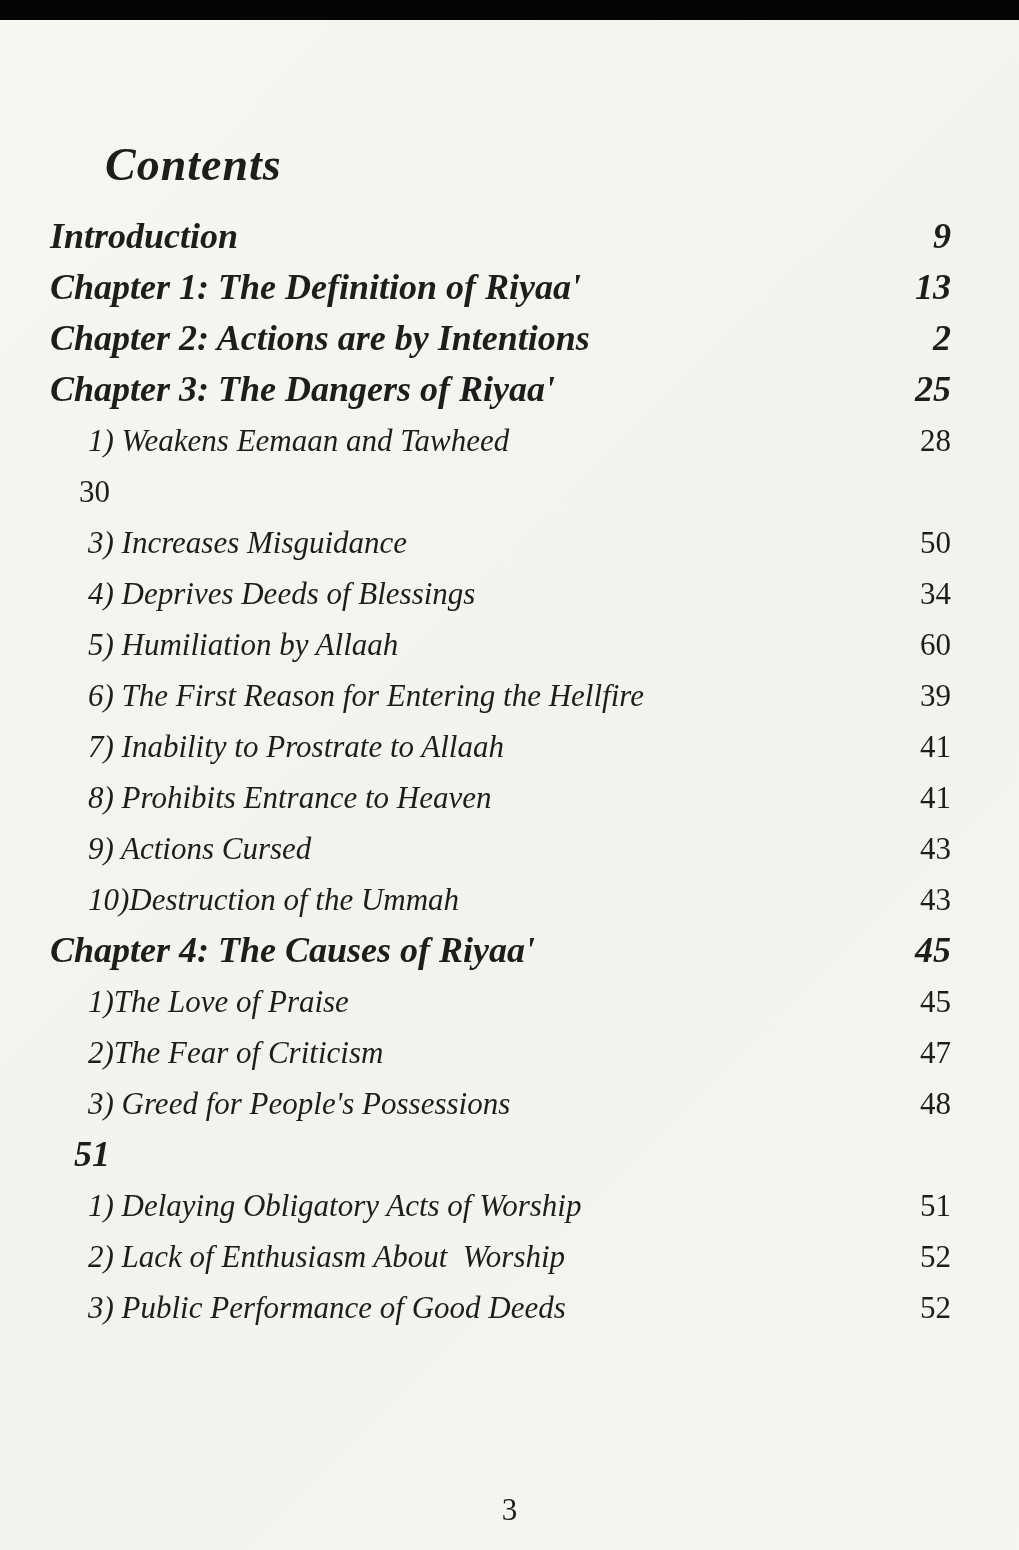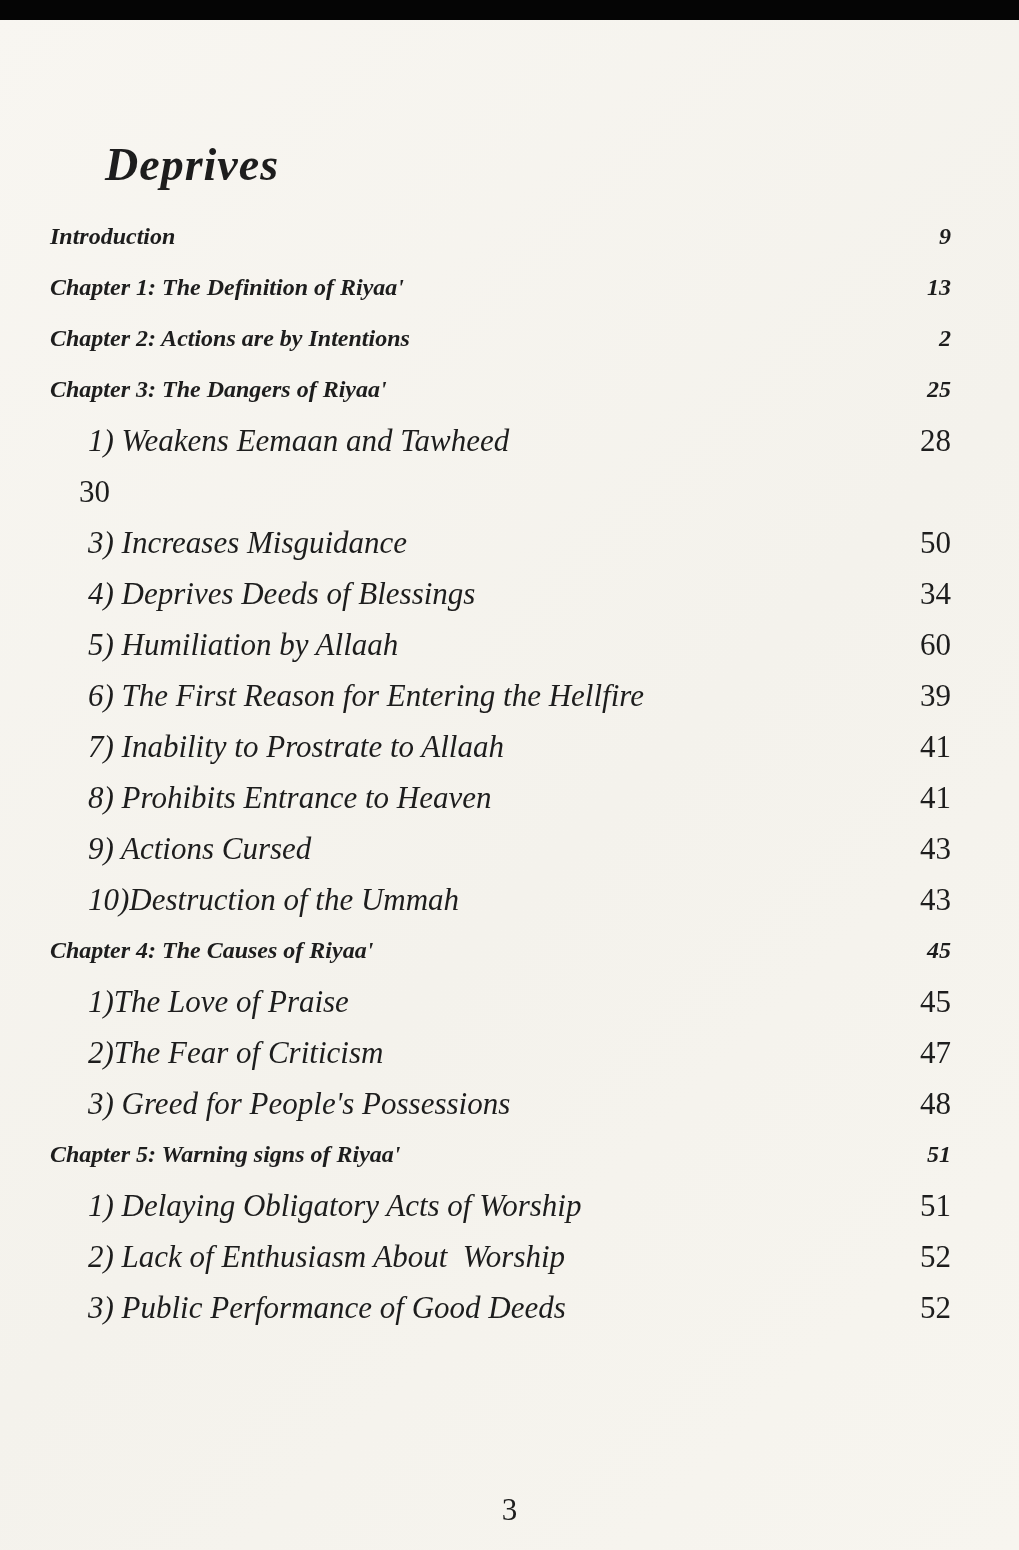--- a/index.html
+++ b/index.html
@@ -34,21 +34,21 @@
     display: flex;
     justify-content: space-between;
     align-items: baseline;
     font-size: 31px;
     line-height: 51px;
     height: 51px;
   }
   .row.chapter {
     font-weight: bold;
     font-style: italic;
-    font-size: 24px;
+    font-size: 36px;
   }
   .row.sub .label {
     padding-left: 38px;
     font-style: italic;
   }
   .label {
     white-space: pre-wrap;
   }
   .pagenum {
     text-align: right;
@@ -61,21 +61,21 @@
     width: 100%;
     text-align: center;
     font-size: 31px;
   }
 </style>
 </head>
 <body>
 
 <div class="page">
   <div class="scan-bar"></div>
-  <h1 class="title">Deprives</h1>
+  <h1 class="title">Contents</h1>
   <div class="toc" id="toc-list">
   <div class="row chapter">
     <span class="label">Introduction</span>
     <span class="pagenum">9</span>
   </div>
 
   <div class="row chapter">
     <span class="label">Chapter 1: The Definition of Riyaa'</span>
     <span class="pagenum">13</span>
   </div>
@@ -153,21 +153,20 @@
     <span class="label">2)The Fear of Criticism</span>
     <span class="pagenum">47</span>
   </div>
 
   <div class="row sub">
     <span class="label">3) Greed for People's Possessions</span>
     <span class="pagenum">48</span>
   </div>
 
   <div class="row chapter">
-    <span class="label">Chapter 5: Warning signs of Riyaa'</span>
     <span class="pagenum">51</span>
   </div>
 
   <div class="row sub">
     <span class="label">1) Delaying Obligatory Acts of Worship</span>
     <span class="pagenum">51</span>
   </div>
 
   <div class="row sub">
     <span class="label">2) Lack of Enthusiasm About  Worship</span>

